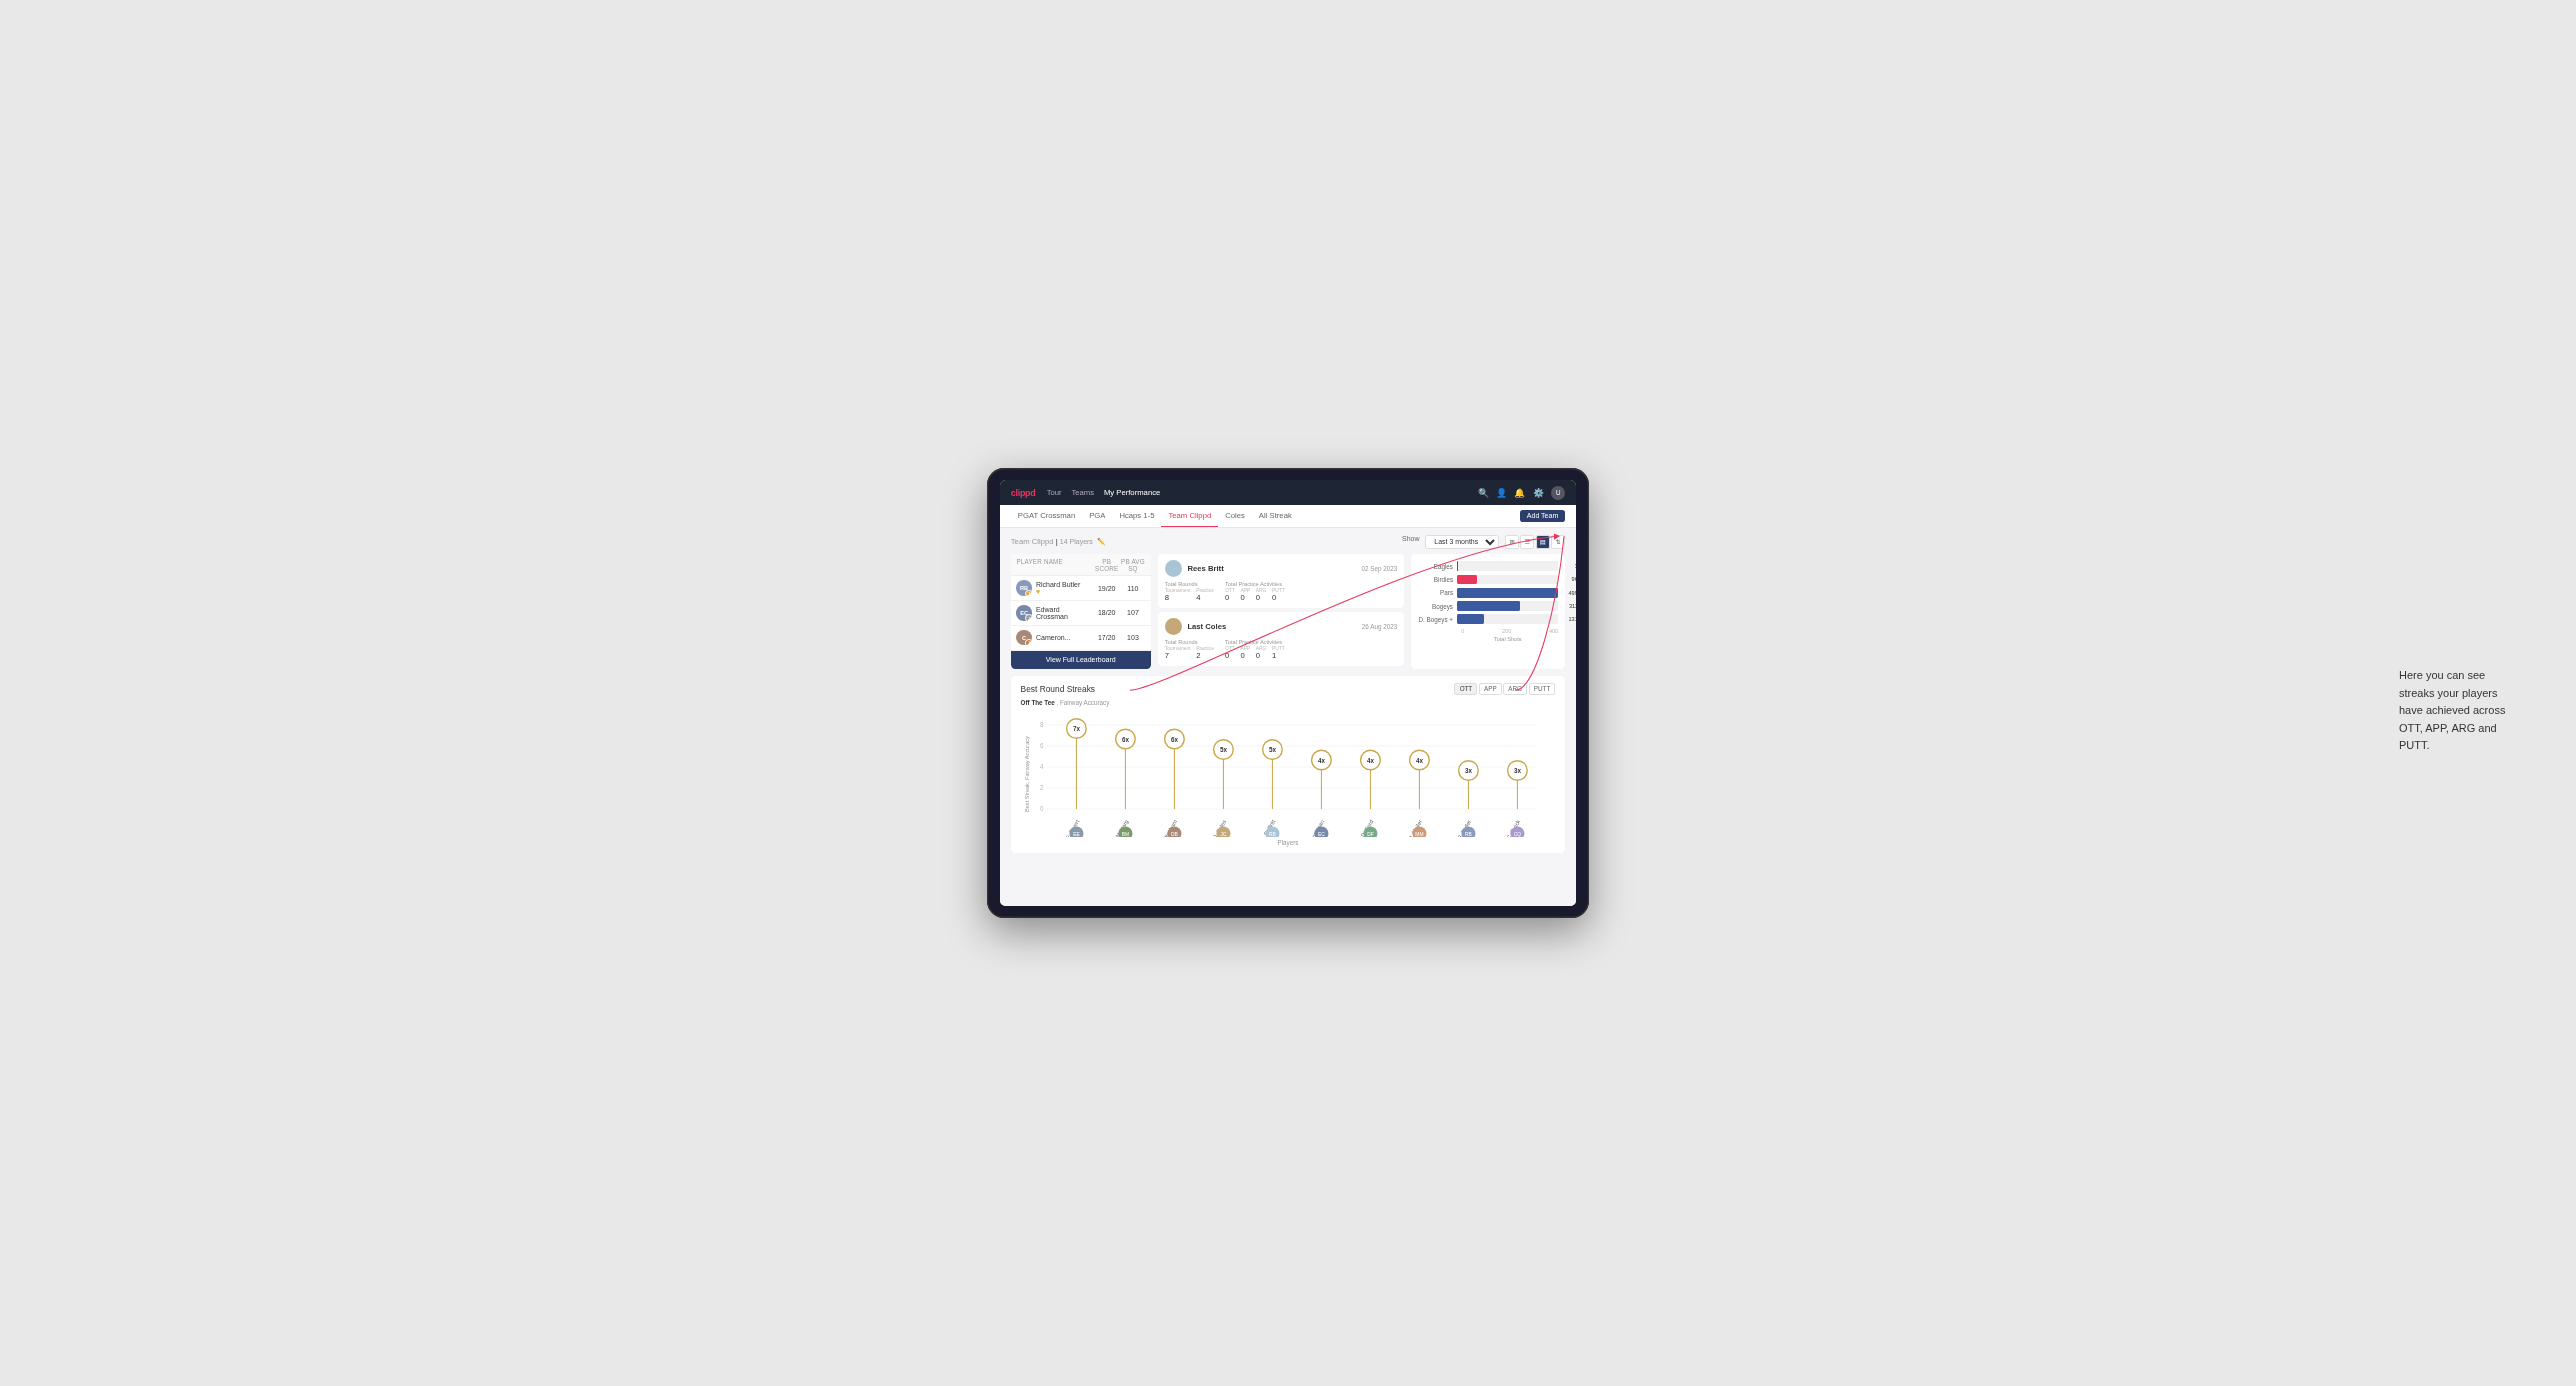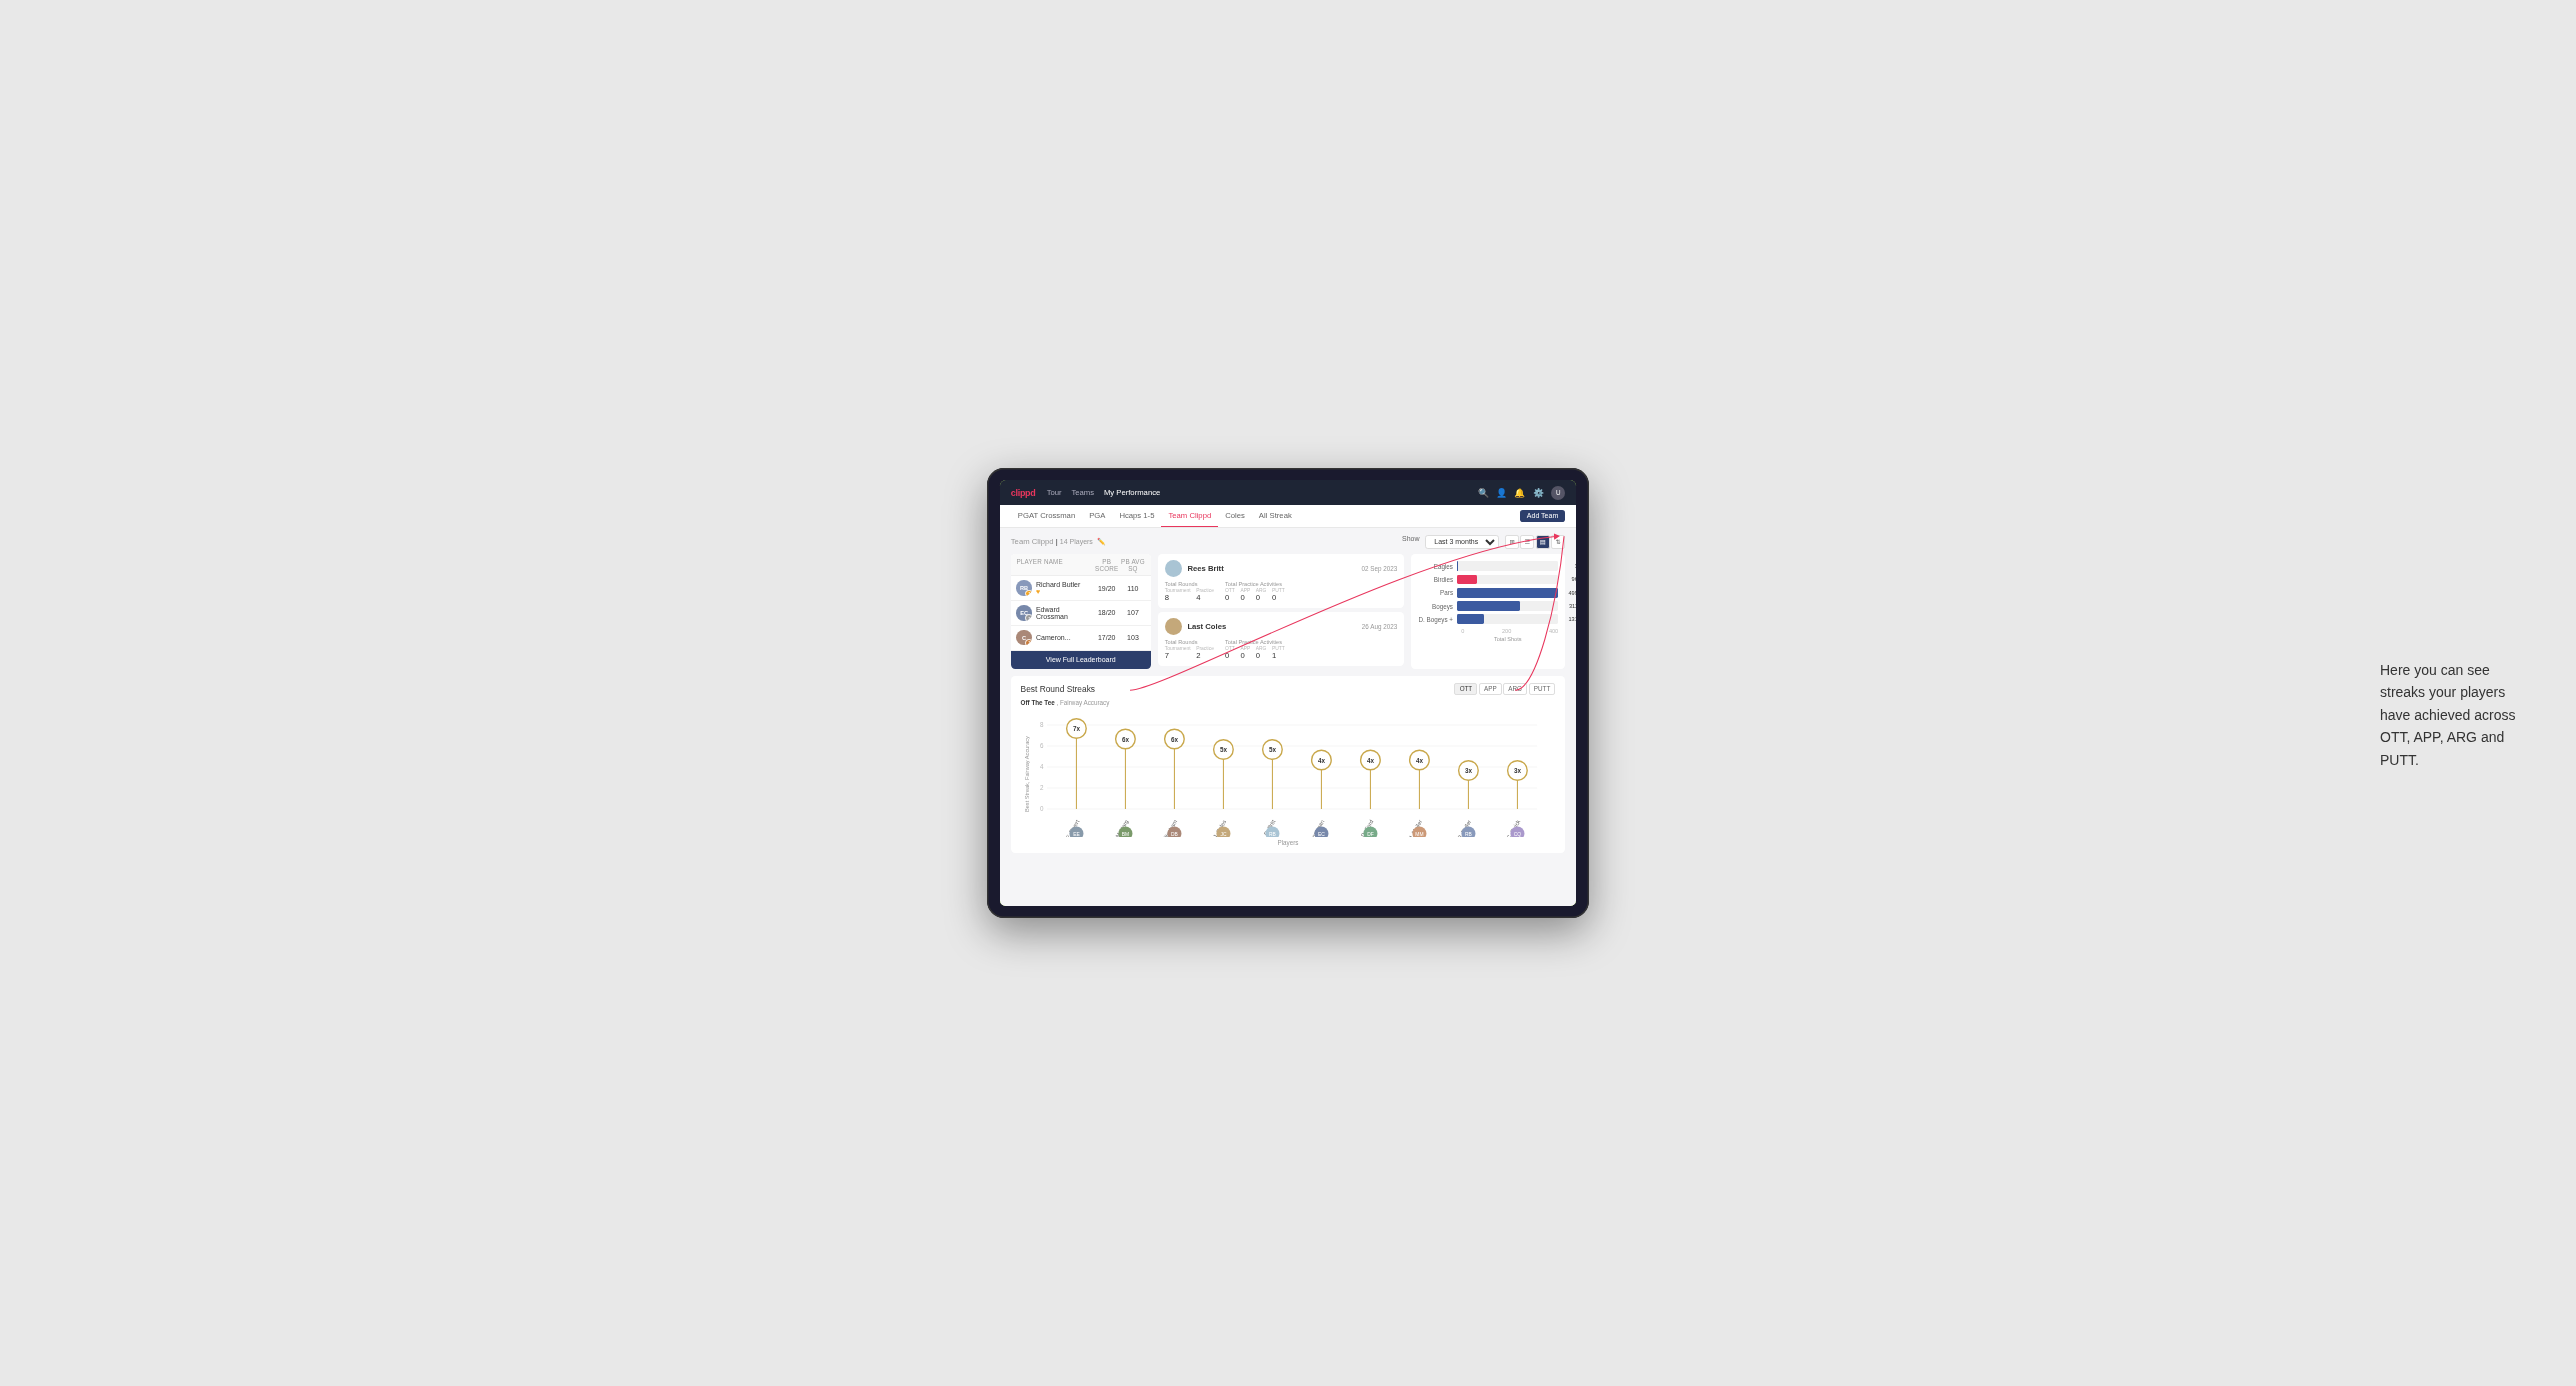--- a/index.html
+++ b/index.html
@@ -731,15 +731,15 @@
             </marker>
           </defs>
         </svg>
       </div>
 
     </div>
   </div>
 </div>
 
 <div style="position:fixed;right:56px;top:50%;transform:translateY(-30%);max-width:140px;">
-  <p class="annotation-text" style="font-size:14px;color:#333;line-height:1.6;">Here you can see streaks your players have achieved across OTT, APP, ARG and PUTT.</p>
+  <p class="annotation-text" style="font-size:11px;color:#333;line-height:1.6;margin-left:19px;">Here you can see streaks your players have achieved across OTT, APP, ARG and PUTT.</p>
 </div>
 
 
 </body></html>

